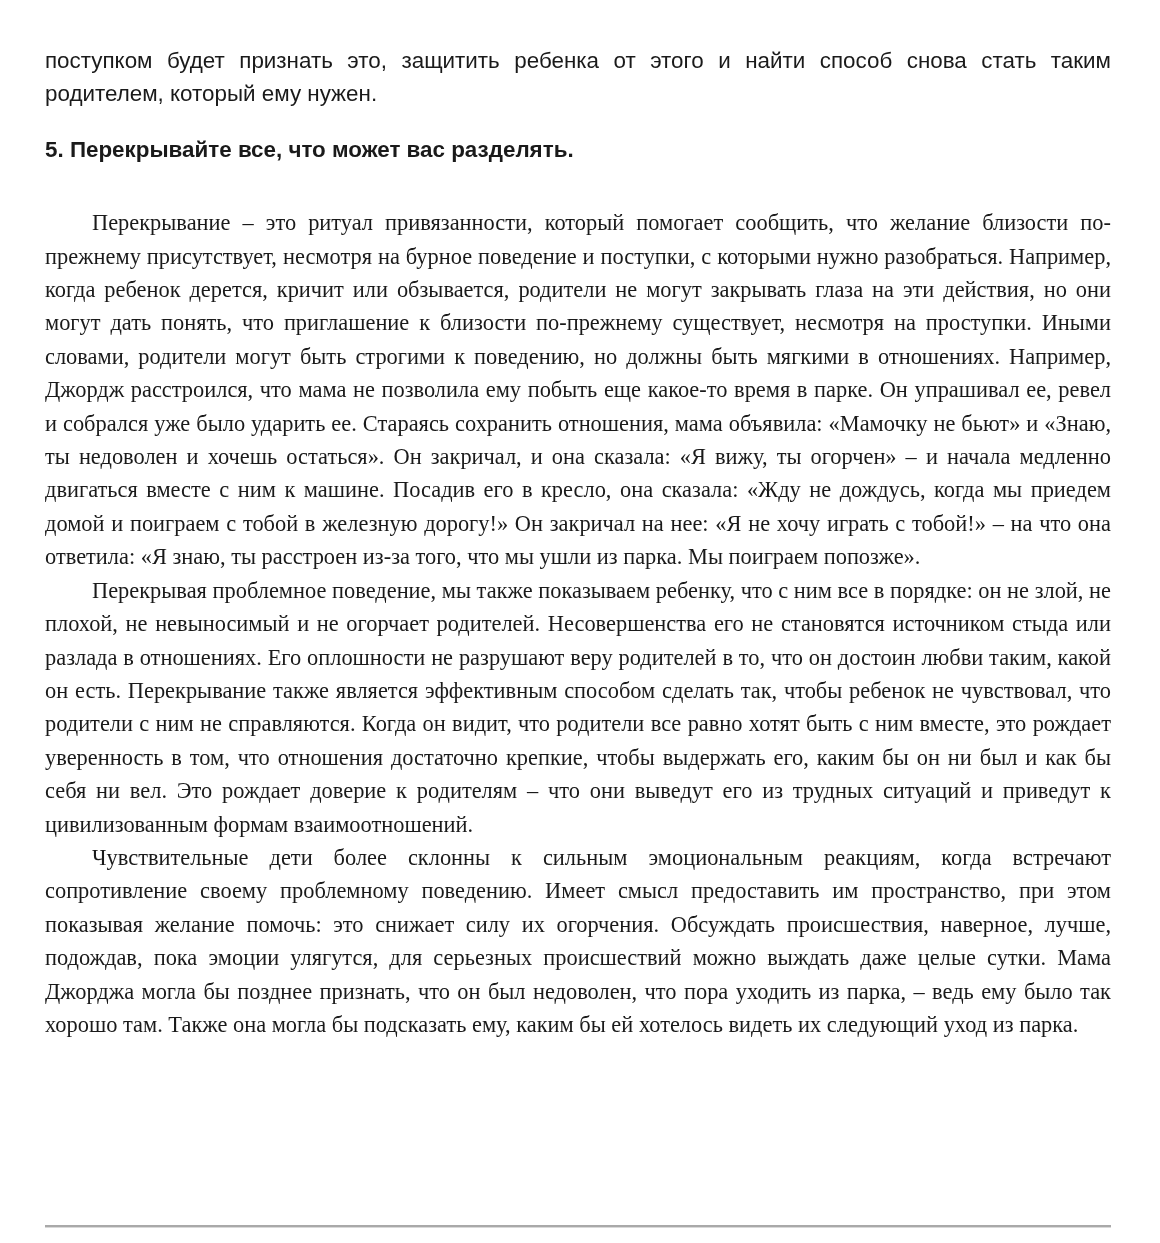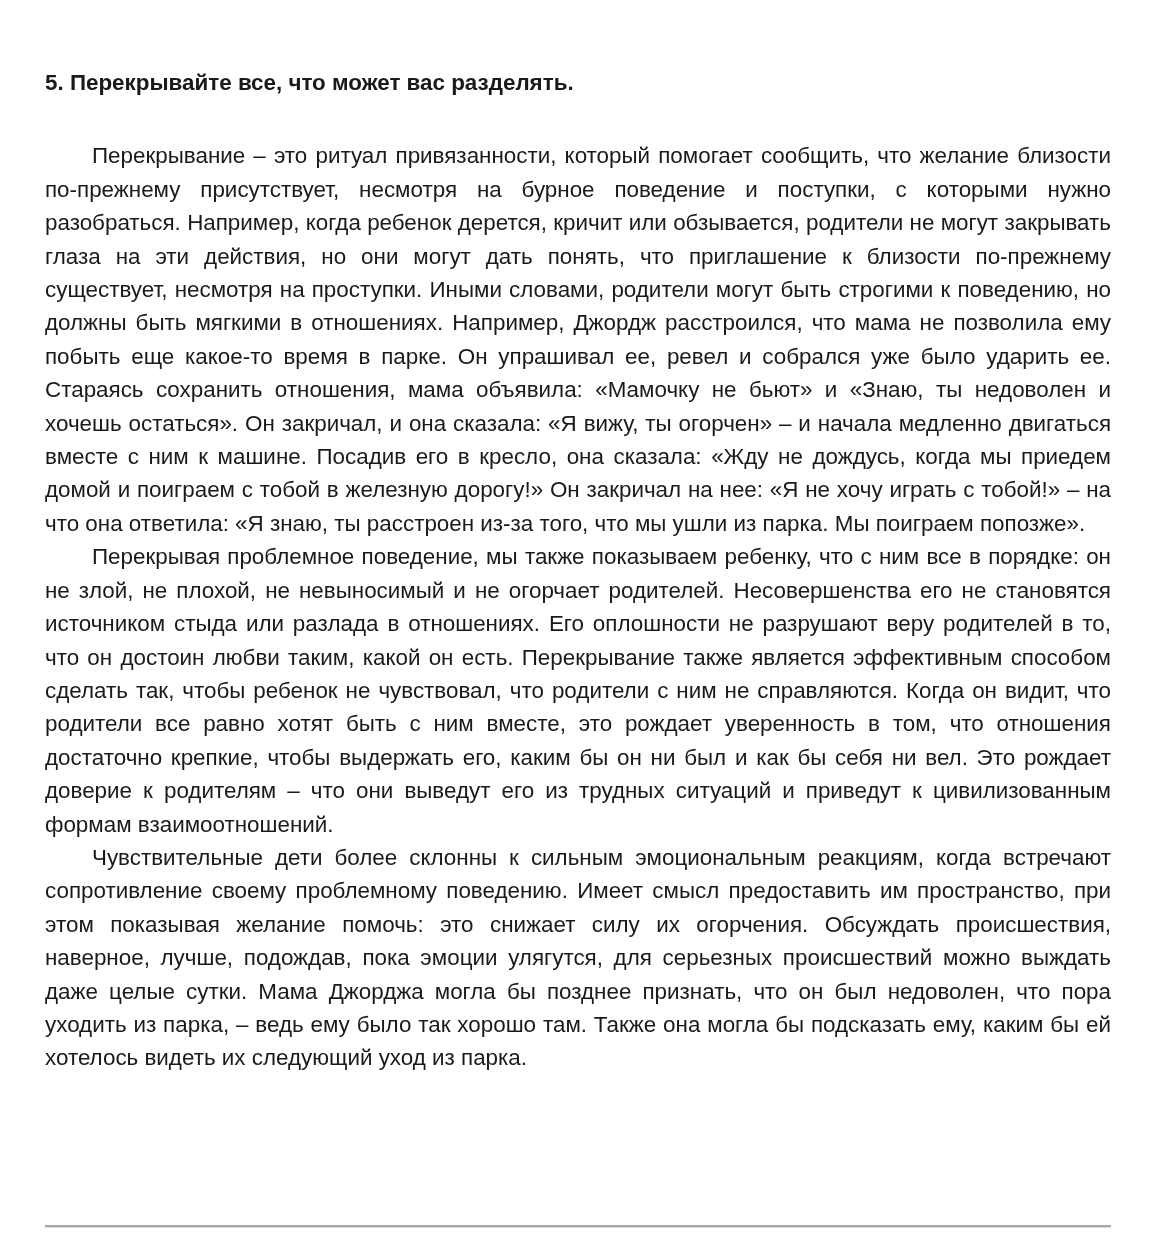--- a/index.html
+++ b/index.html
@@ -23,20 +23,21 @@
   }
   .para {
     margin: 0;
     font-size: 22.4px;
     line-height: 33.4px;
     text-align: justify;
     letter-spacing: 0px;
   }
   .indent {
     text-indent: 47px;
+    font-family: Liberation Serif, serif;
   }
   .heading {
     margin: 0;
     font-size: 22.4px;
     font-weight: bold;
     text-align: left;
     line-height: 33.4px;
     padding-top: 22px;
     padding-bottom: 40px;
   }
@@ -47,18 +48,19 @@
     width: 1066px;
     height: 2px;
     background: #a9a9a9;
     border-bottom: 1px solid #d9d9d9;
   }
 </style>
 </head>
 <body>
 
 <div class="page">
+  <p class="para">поступком будет признать это, защитить ребенка от этого и найти способ снова стать таким родителем, который ему нужен.</p>
   <h2 class="heading">5. Перекрывайте все, что может вас разделять.</h2>
   <p class="para indent">Перекрывание – это ритуал привязанности, который помогает сообщить, что желание близости по-прежнему присутствует, несмотря на бурное поведение и поступки, с которыми нужно разобраться. Например, когда ребенок дерется, кричит или обзывается, родители не могут закрывать глаза на эти действия, но они могут дать понять, что приглашение к близости по-прежнему существует, несмотря на проступки. Иными словами, родители могут быть строгими к поведению, но должны быть мягкими в отношениях. Например, Джордж расстроился, что мама не позволила ему побыть еще какое-то время в парке. Он упрашивал ее, ревел и собрался уже было ударить ее. Стараясь сохранить отношения, мама объявила: «Мамочку не бьют» и «Знаю, ты недоволен и хочешь остаться». Он закричал, и она сказала: «Я вижу, ты огорчен» – и начала медленно двигаться вместе с ним к машине. Посадив его в кресло, она сказала: «Жду не дождусь, когда мы приедем домой и поиграем с тобой в железную дорогу!» Он закричал на нее: «Я не хочу играть с тобой!» – на что она ответила: «Я знаю, ты расстроен из-за того, что мы ушли из парка. Мы поиграем попозже».</p>
   <p class="para indent">Перекрывая проблемное поведение, мы также показываем ребенку, что с ним все в порядке: он не злой, не плохой, не невыносимый и не огорчает родителей. Несовершенства его не становятся источником стыда или разлада в отношениях. Его оплошности не разрушают веру родителей в то, что он достоин любви таким, какой он есть. Перекрывание также является эффективным способом сделать так, чтобы ребенок не чувствовал, что родители с ним не справляются. Когда он видит, что родители все равно хотят быть с ним вместе, это рождает уверенность в том, что отношения достаточно крепкие, чтобы выдержать его, каким бы он ни был и как бы себя ни вел. Это рождает доверие к родителям – что они выведут его из трудных ситуаций и приведут к цивилизованным формам взаимоотношений.</p>
   <p class="para indent">Чувствительные дети более склонны к сильным эмоциональным реакциям, когда встречают сопротивление своему проблемному поведению. Имеет смысл предоставить им пространство, при этом показывая желание помочь: это снижает силу их огорчения. Обсуждать происшествия, наверное, лучше, подождав, пока эмоции улягутся, для серьезных происшествий можно выждать даже целые сутки. Мама Джорджа могла бы позднее признать, что он был недоволен, что пора уходить из парка, – ведь ему было так хорошо там. Также она могла бы подсказать ему, каким бы ей хотелось видеть их следующий уход из парка.</p>
 </div>
 <div class="divider"></div>
 
 </body></html>

